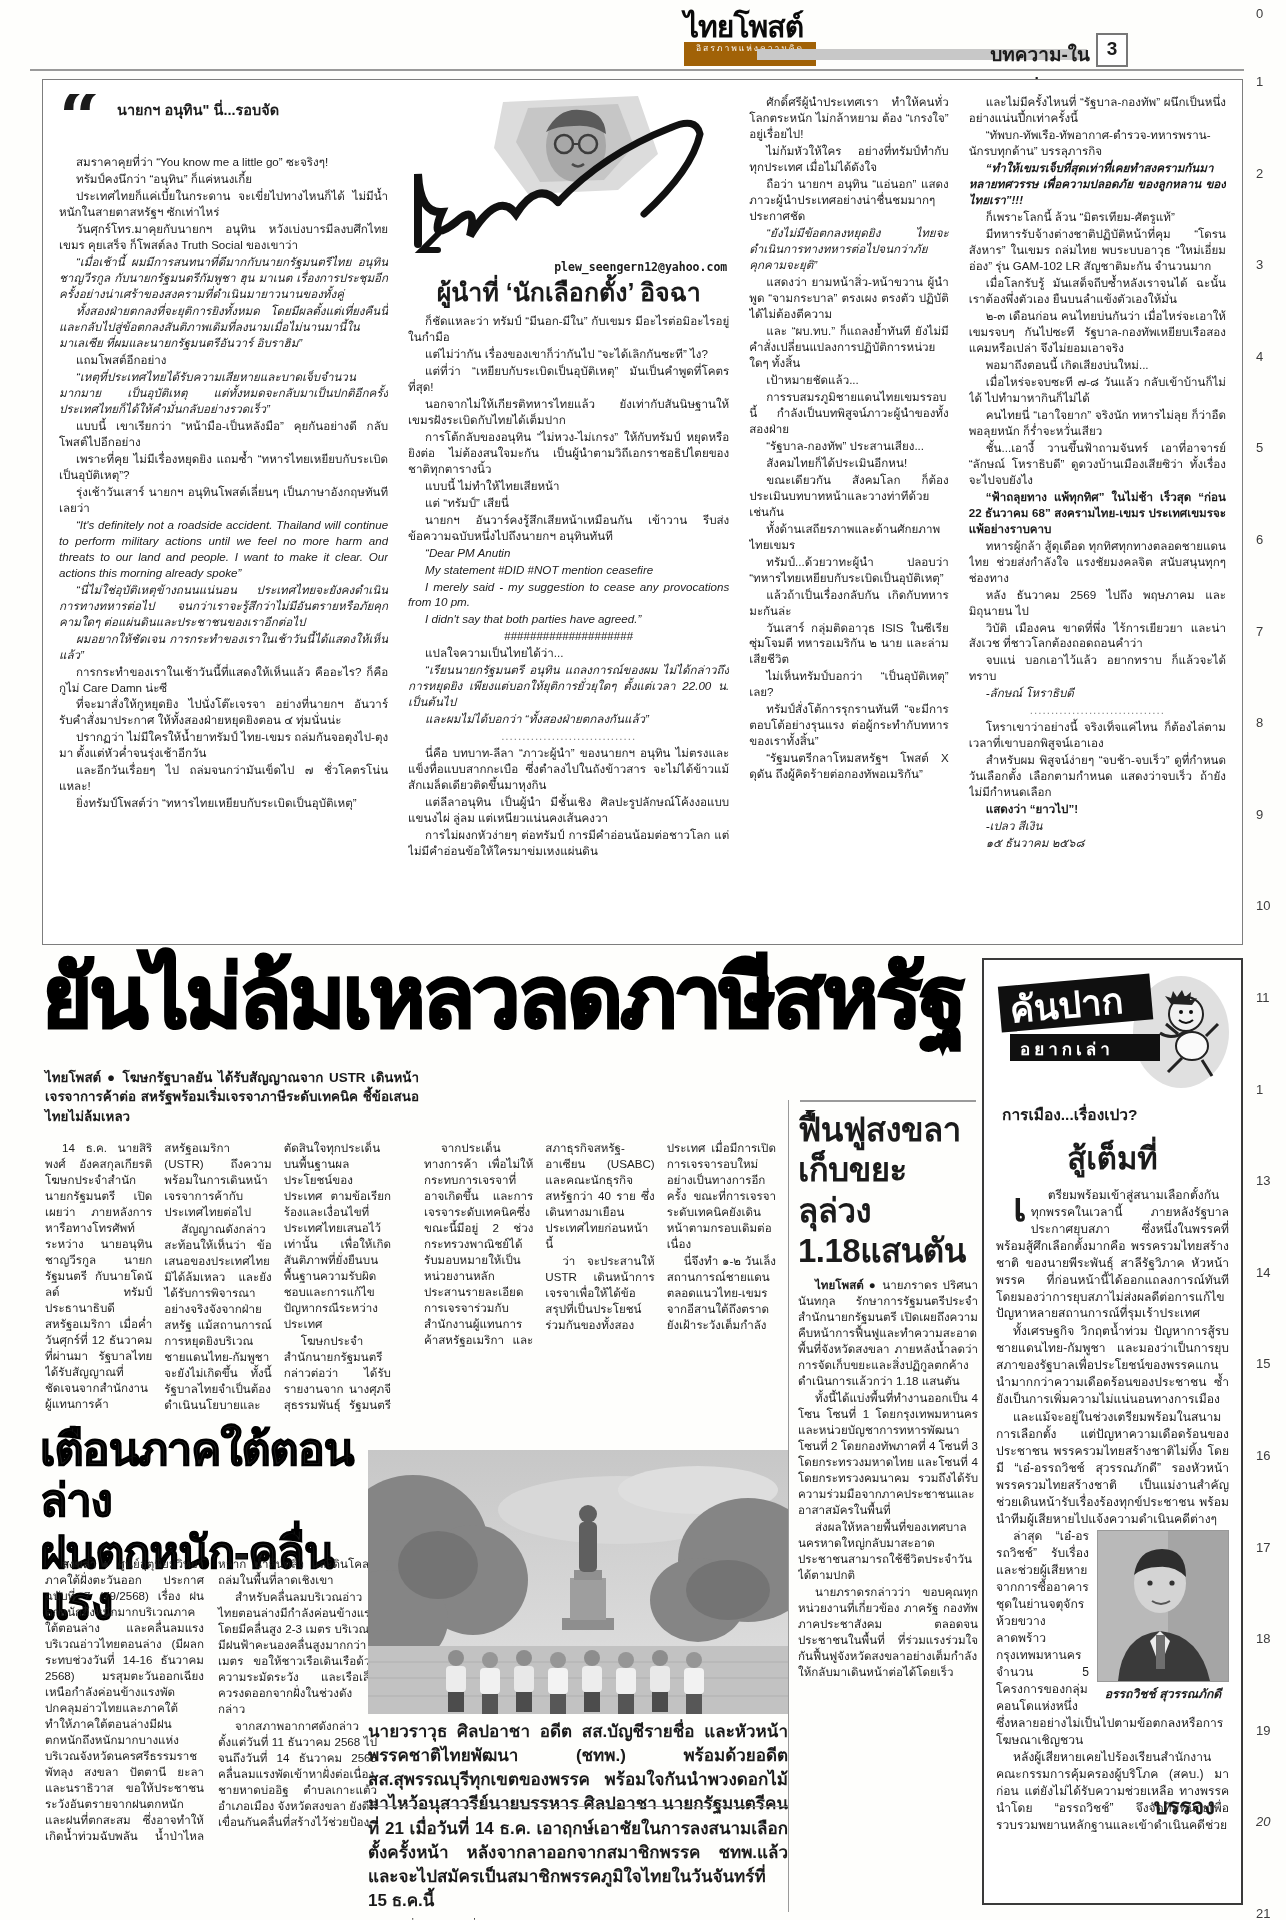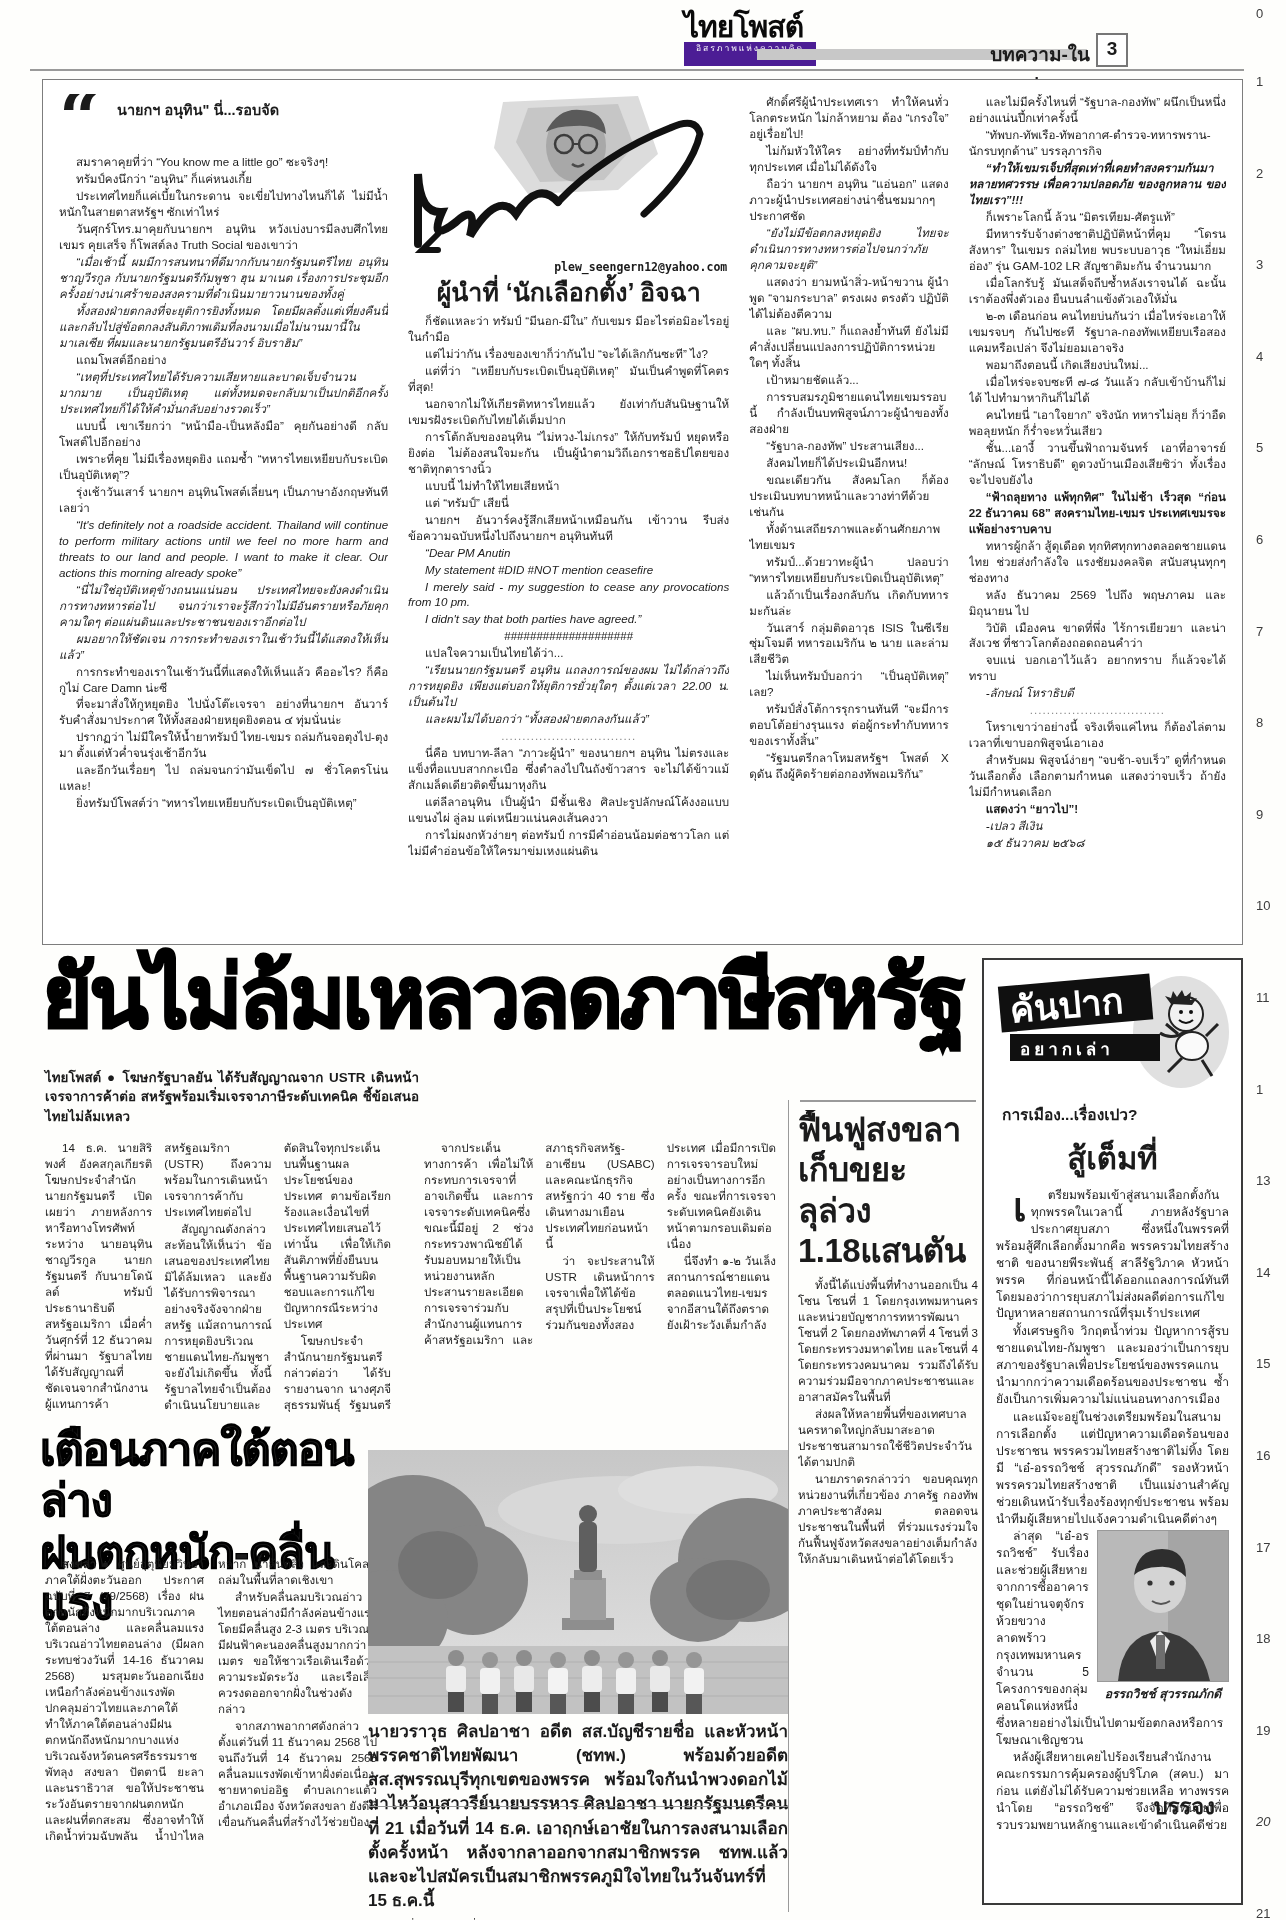--- a/index.html
+++ b/index.html
@@ -1,21 +1,21 @@
 <!DOCTYPE html>
 <html><head>
 <meta charset="utf-8">
 <style>
   html,body{margin:0;padding:0;background:#e8e8e4;}
   #page{position:relative;width:1286px;height:1920px;background:#fefefc;overflow:hidden;
         font-family:"Liberation Sans",sans-serif;color:#1b1b1b;margin:0 auto;}
   .abs{position:absolute;}
   
   .masthead{font-weight:900;font-size:30px;letter-spacing:-1px;color:#0a0a0a;line-height:1;}
-  .mast-bar{background:#4c1d95;color:#fff;font-size:8.5px;text-align:center;line-height:13px;height:24px;letter-spacing:2px;}
+  .mast-bar{background:#a16207;color:#fff;font-size:8.5px;text-align:center;line-height:13px;height:24px;letter-spacing:2px;}
   .head-graybar{background:#c8c8c8;}
   .section-label{font-weight:800;font-size:19px;}
   .pagenum-box{border:2px solid #777;background:#fff;text-align:center;font-weight:800;font-size:19px;line-height:28px;}
   .rule{background:#9a9a9a;}
   
   .p{margin:0 0 1px 0;text-align:justify;text-indent:17px;font-size:11.6px;line-height:1.38;}
   .p.i{font-style:italic;}
   .p.b{font-weight:bold;}
   .p.bi{font-weight:bold;font-style:italic;}
   .p.c{text-align:center;text-indent:0;}
@@ -305,20 +305,21 @@
 
   <div class="abs rule" style="left:788px;top:1100px;width:1px;height:812px;"></div>
   <div class="abs rule" style="left:800px;top:1100px;width:176px;height:2px;"></div>
   <div class="abs" style="left:798px;top:1110px;width:180px;height:800px;overflow:hidden;">
     <div class="songkhla-head">
       <div>ฟื้นฟูสงขลา</div>
       <div>เก็บขยะลุล่วง</div>
       <div>1.18แสนตัน</div>
     </div>
     <div style="margin-top:6px;">
+        <p class="p "><b>ไทยโพสต์ ● </b>นายภราดร ปริศนานันทกุล รักษาการรัฐมนตรีประจำสำนักนายกรัฐมนตรี เปิดเผยถึงความคืบหน้าการฟื้นฟูและทำความสะอาดพื้นที่จังหวัดสงขลา ภายหลังน้ำลดว่า การจัดเก็บขยะและสิ่งปฏิกูลตกค้างดำเนินการแล้วกว่า 1.18 แสนตัน</p>
         <p class="p ">ทั้งนี้ได้แบ่งพื้นที่ทำงานออกเป็น 4 โซน โซนที่ 1 โดยกรุงเทพมหานครและหน่วยบัญชาการทหารพัฒนา โซนที่ 2 โดยกองทัพภาคที่ 4 โซนที่ 3 โดยกระทรวงมหาดไทย และโซนที่ 4 โดยกระทรวงคมนาคม รวมถึงได้รับความร่วมมือจากภาคประชาชนและอาสาสมัครในพื้นที่</p>
         <p class="p ">ส่งผลให้หลายพื้นที่ของเทศบาลนครหาดใหญ่กลับมาสะอาด ประชาชนสามารถใช้ชีวิตประจำวันได้ตามปกติ</p>
         <p class="p ">นายภราดรกล่าวว่า ขอบคุณทุกหน่วยงานที่เกี่ยวข้อง ภาครัฐ กองทัพ ภาคประชาสังคม ตลอดจนประชาชนในพื้นที่ ที่ร่วมแรงร่วมใจกันฟื้นฟูจังหวัดสงขลาอย่างเต็มกำลัง ให้กลับมาเดินหน้าต่อได้โดยเร็ว</p>
       </div>
   </div>
 
   <div class="abs cartoon-box" style="left:982px;top:958px;width:261px;height:947px;">
     <svg width="235" height="128" viewBox="0 0 235 128">
       <ellipse cx="185" cy="64" rx="48" ry="56" fill="#e0e0e0"></ellipse>
       <g transform="rotate(-5 80 40)">

